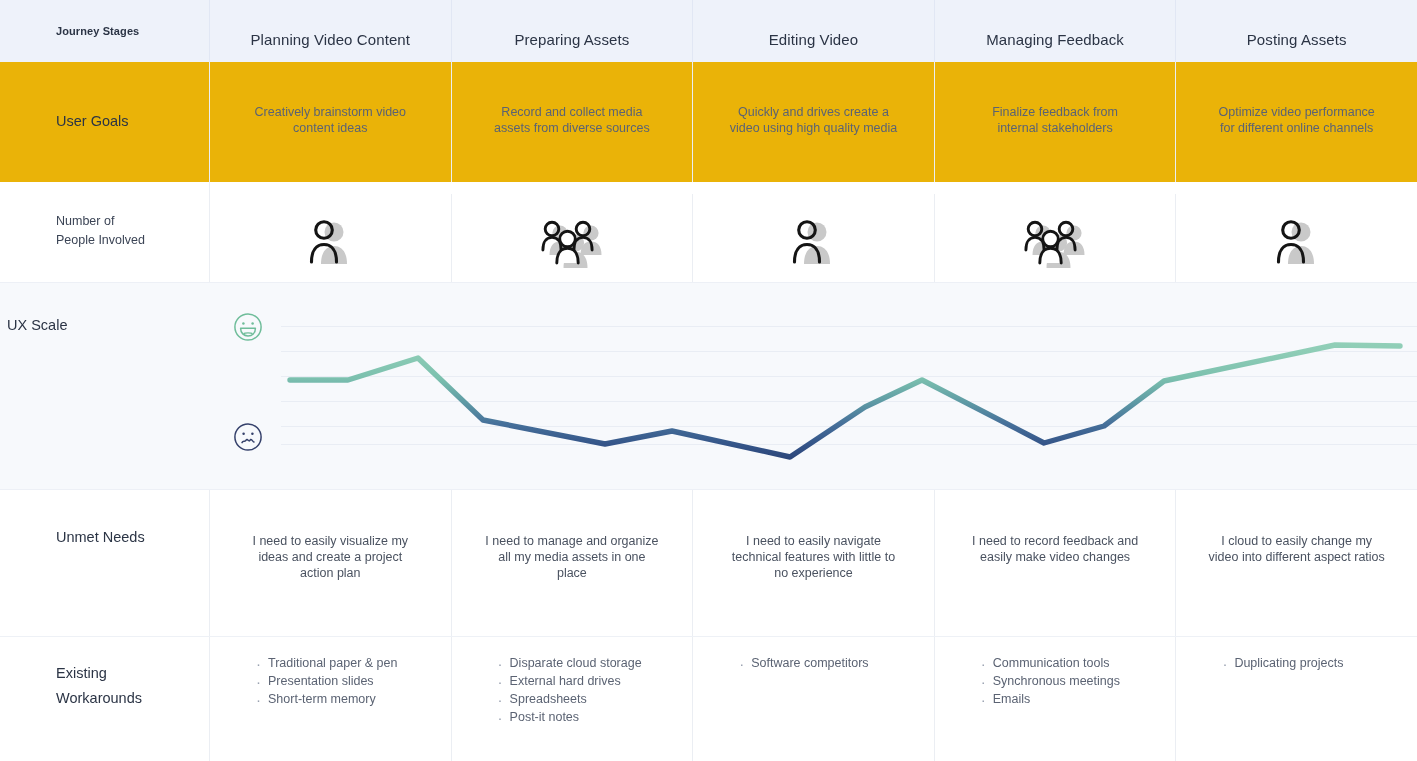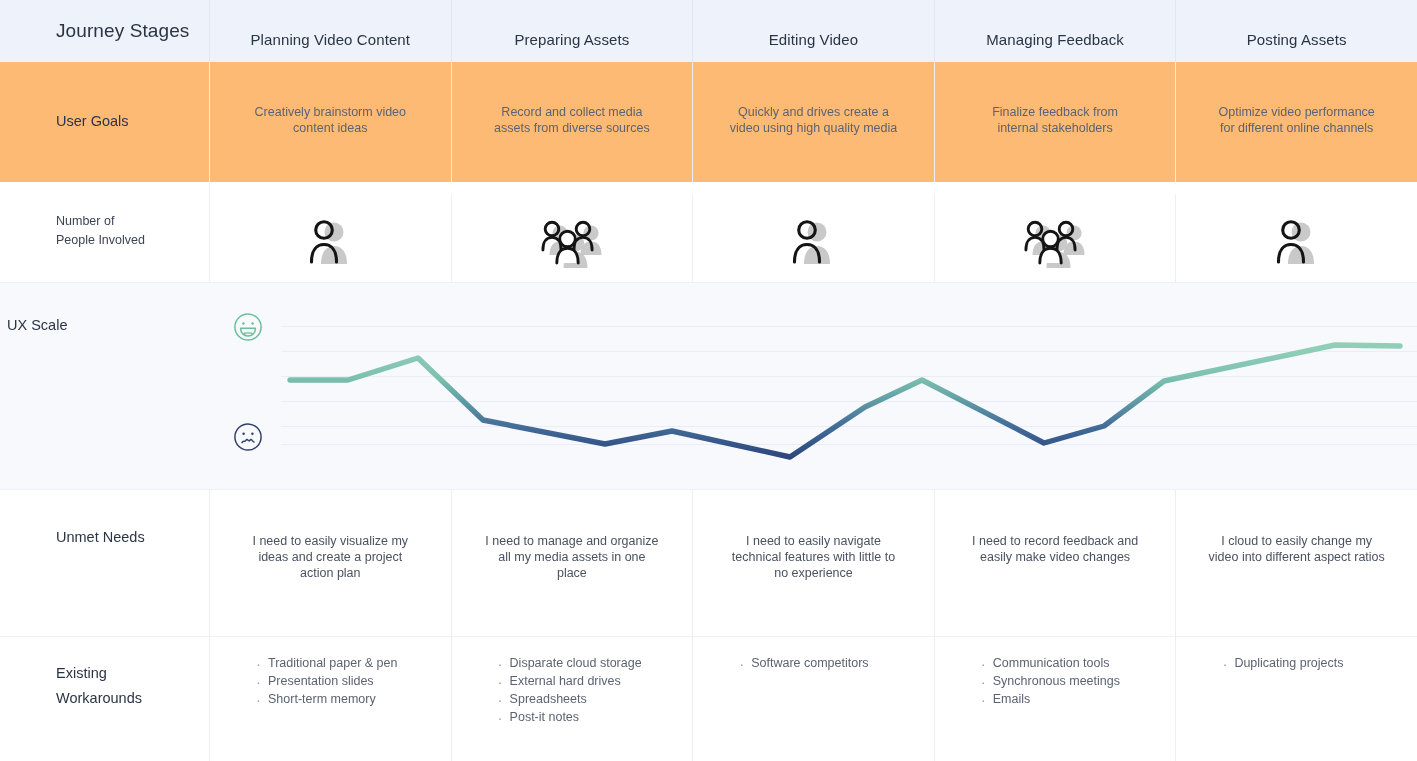--- a/index.html
+++ b/index.html
@@ -31,34 +31,34 @@
   }
 
   
   #header-row {
     top: 0; height: 62px;
     background: #eef2fa;
     align-items: stretch;
   }
   #header-row .label-cell { justify-content: center; }
   .header-title {
-    font-size: 19px; color: #2b3445; font-weight: 400;
+    font-size: 11px; color: #2b3445; font-weight: 700;
     letter-spacing: .1px;
   }
   #header-row .cell {
     justify-content: center; align-items: center;
     padding-top: 16px; border-left: 1px solid #e1e7f4;
   }
   .stage-label {
     font-size: 15px; color: #2b3445; text-align: center;
     letter-spacing: .1px;
   }
 
   
-  #goals-row { top: 62px; height: 120px; background: #fdba74; }
+  #goals-row { top: 62px; height: 120px; background: #eab308; }
   .row-label {
     font-size: 14.5px; color: #2b3445; line-height: 1.5;
   }
   .row-label.small { font-size: 12.5px; color: #3b4455; }
   .goal-text {
     font-size: 12.5px; color: #5b6373; line-height: 1.29;
     text-align: center; max-width: 170px; margin-top: 28px;
     font-weight: 400;
   }
 

